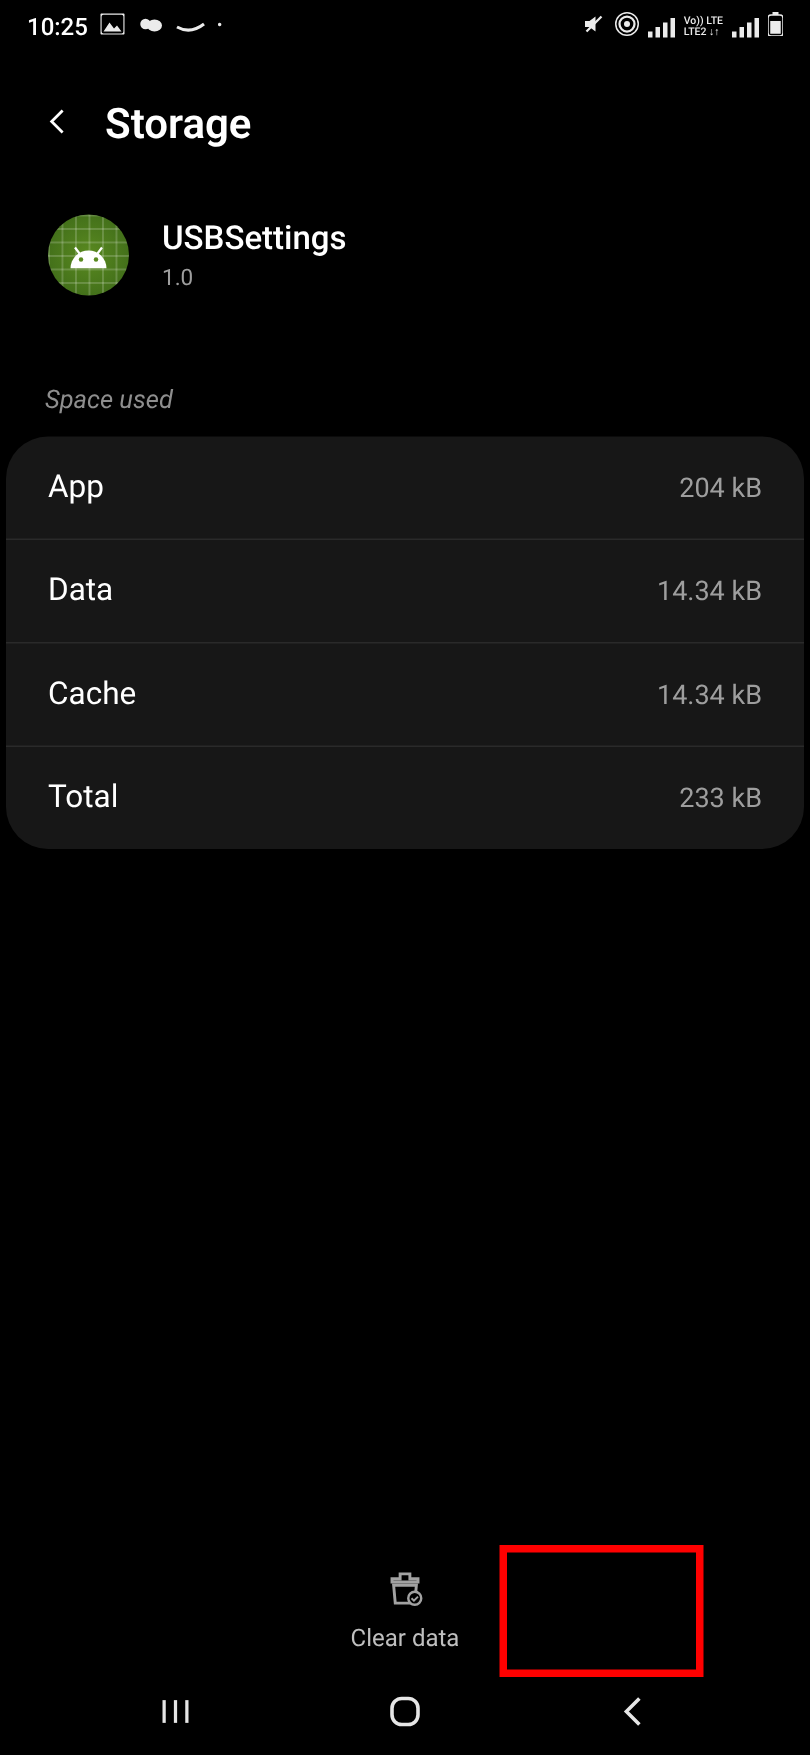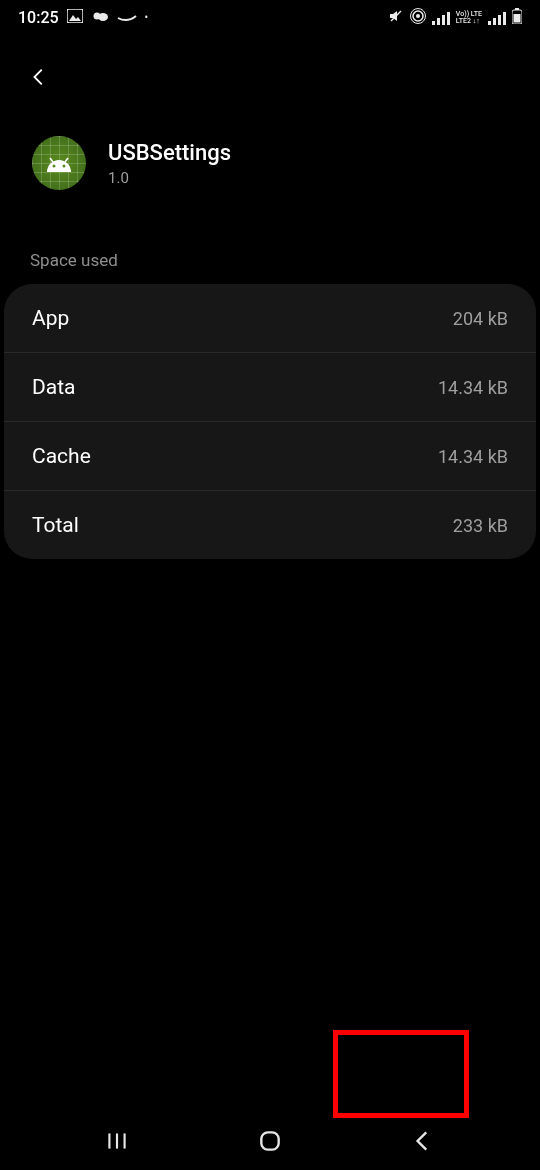--- a/index.html
+++ b/index.html
@@ -59,20 +59,21 @@
         linear-gradient(to bottom, rgba(255,255,255,0.18) 1px, transparent 1px);
       background-size: 9px 9px;
     }
     .android-head { position: relative; z-index: 1; }
     .app-name { font-size: 22px; font-weight: 500; }
     .app-version { font-size: 15px; color: #9e9e9e; margin-top: 4px; }
     .section-label {
       color: #8e8e8e;
       font-size: 17px;
       padding: 50px 46px 14px 30px;
+      font-style: italic;
     }
     .card {
       background: #171717;
       border-radius: 28px;
       margin: 0 4px;
     }
     .row {
       display: flex;
       justify-content: space-between;
       align-items: center;
@@ -184,20 +185,21 @@
     </span>
   </div>
 </div>
 
 <div class="header">
   <span>
     <svg class="back-chevron" viewBox="0 0 24 24">
         <path d="M15 4 L7 12 L15 20" stroke="#fff" stroke-width="2" fill="none"></path>
       </svg>
   </span>
+  <span class="page-title">Storage</span>
 </div>
 
 <div class="app-row">
   <div class="app-icon">
     <svg class="android-head" width="30" height="18" viewBox="0 0 30 18">
       <path d="M3 18 A12 12 0 0 1 27 18 Z" fill="#fff"></path>
       <circle cx="10" cy="12" r="1.5" fill="#5a8a20"></circle>
       <circle cx="20" cy="12" r="1.5" fill="#5a8a20"></circle>
       <line x1="6" y1="4" x2="9" y2="8" stroke="#fff" stroke-width="1.5"></line>
       <line x1="24" y1="4" x2="21" y2="8" stroke="#fff" stroke-width="1.5"></line>
@@ -224,20 +226,28 @@
     <span class="row-label">Cache</span>
     <span class="row-value">14.34 kB</span>
   </div>
   <div class="row">
     <span class="row-label">Total</span>
     <span class="row-value">233 kB</span>
   </div>
 </div>
 
 <div class="bottom-actions">
+  <div class="action">
+    <svg class="action-icon" viewBox="0 0 24 24">
+      <path d="M9 3h6v3h5v2H4V6h5V3z M5 10h14l-1 11H6L5 10z" fill="none" stroke="#bfbfbf" stroke-width="1.8"></path>
+      <circle cx="18" cy="18" r="4" fill="#000" stroke="#bfbfbf" stroke-width="1.5"></circle>
+      <path d="M16 18l1.5 1.5L20 17" fill="none" stroke="#bfbfbf" stroke-width="1.2"></path>
+    </svg>
+    <span class="action-label">Clear data</span>
+  </div>
 </div>
 
 <div class="highlight-box" style="left:333px; top:1030px; width:136px; height:88px;"></div>
 
 <div class="nav-bar">
   <span>
     <svg class="nav-btn" viewBox="0 0 24 24">
         <line x1="5" y1="5" x2="5" y2="19" stroke="#fff" stroke-width="2"></line>
         <line x1="12" y1="5" x2="12" y2="19" stroke="#fff" stroke-width="2"></line>
         <line x1="19" y1="5" x2="19" y2="19" stroke="#fff" stroke-width="2"></line>

